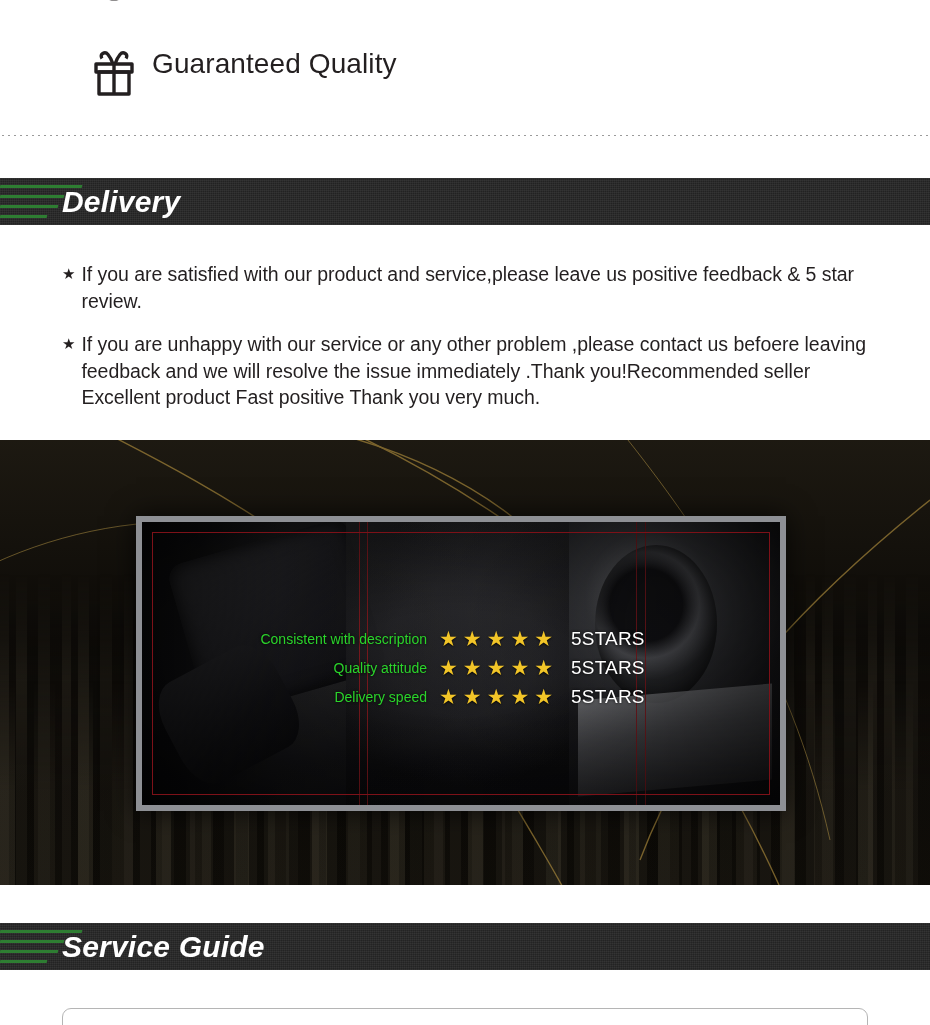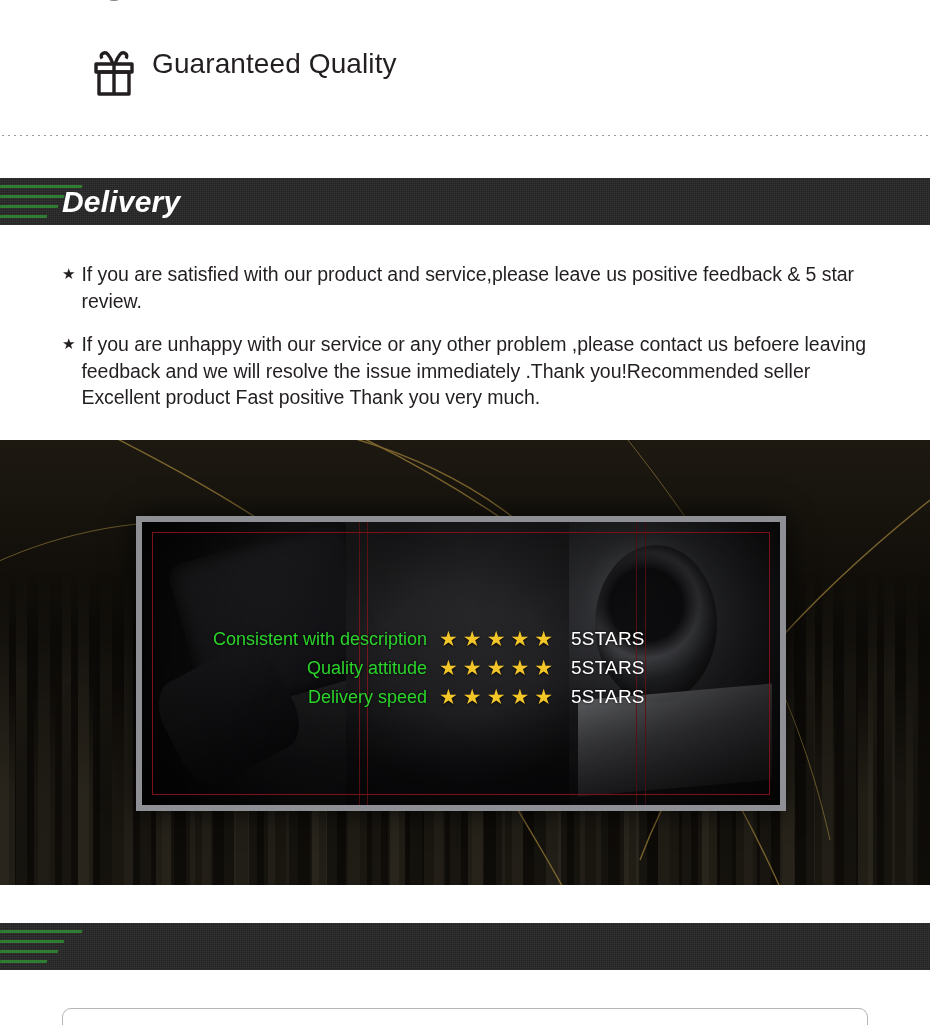--- a/index.html
+++ b/index.html
@@ -323,21 +323,21 @@
     display: flex;
     align-items: center;
     justify-content: flex-start;
     margin-bottom: 5px;
     height: 24px;
   }
   .rating-label {
     width: 285px;
     text-align: right;
     padding-right: 12px;
-    font-size: 18px;
+    font-size: 14px;
     line-height: 24px;
     color: #2bd42b;
     white-space: nowrap;
     text-shadow: 0 0 3px rgba(0,0,0,.9);
   }
   .rating-stars {
     display: flex;
     gap: 5px;
     width: 126px;
   }
@@ -507,17 +507,18 @@
   </div>
 </div>
 
 <div class="section-bar bar-service">
   <div class="bar-lines">
     <i></i>
       <i></i>
       <i></i>
       <i></i>
   </div>
+  <div class="bar-title">Service Guide</div>
 </div>
 
 <div class="service-body">
   <div class="guide-box"></div>
 </div>
 
 </body></html>

